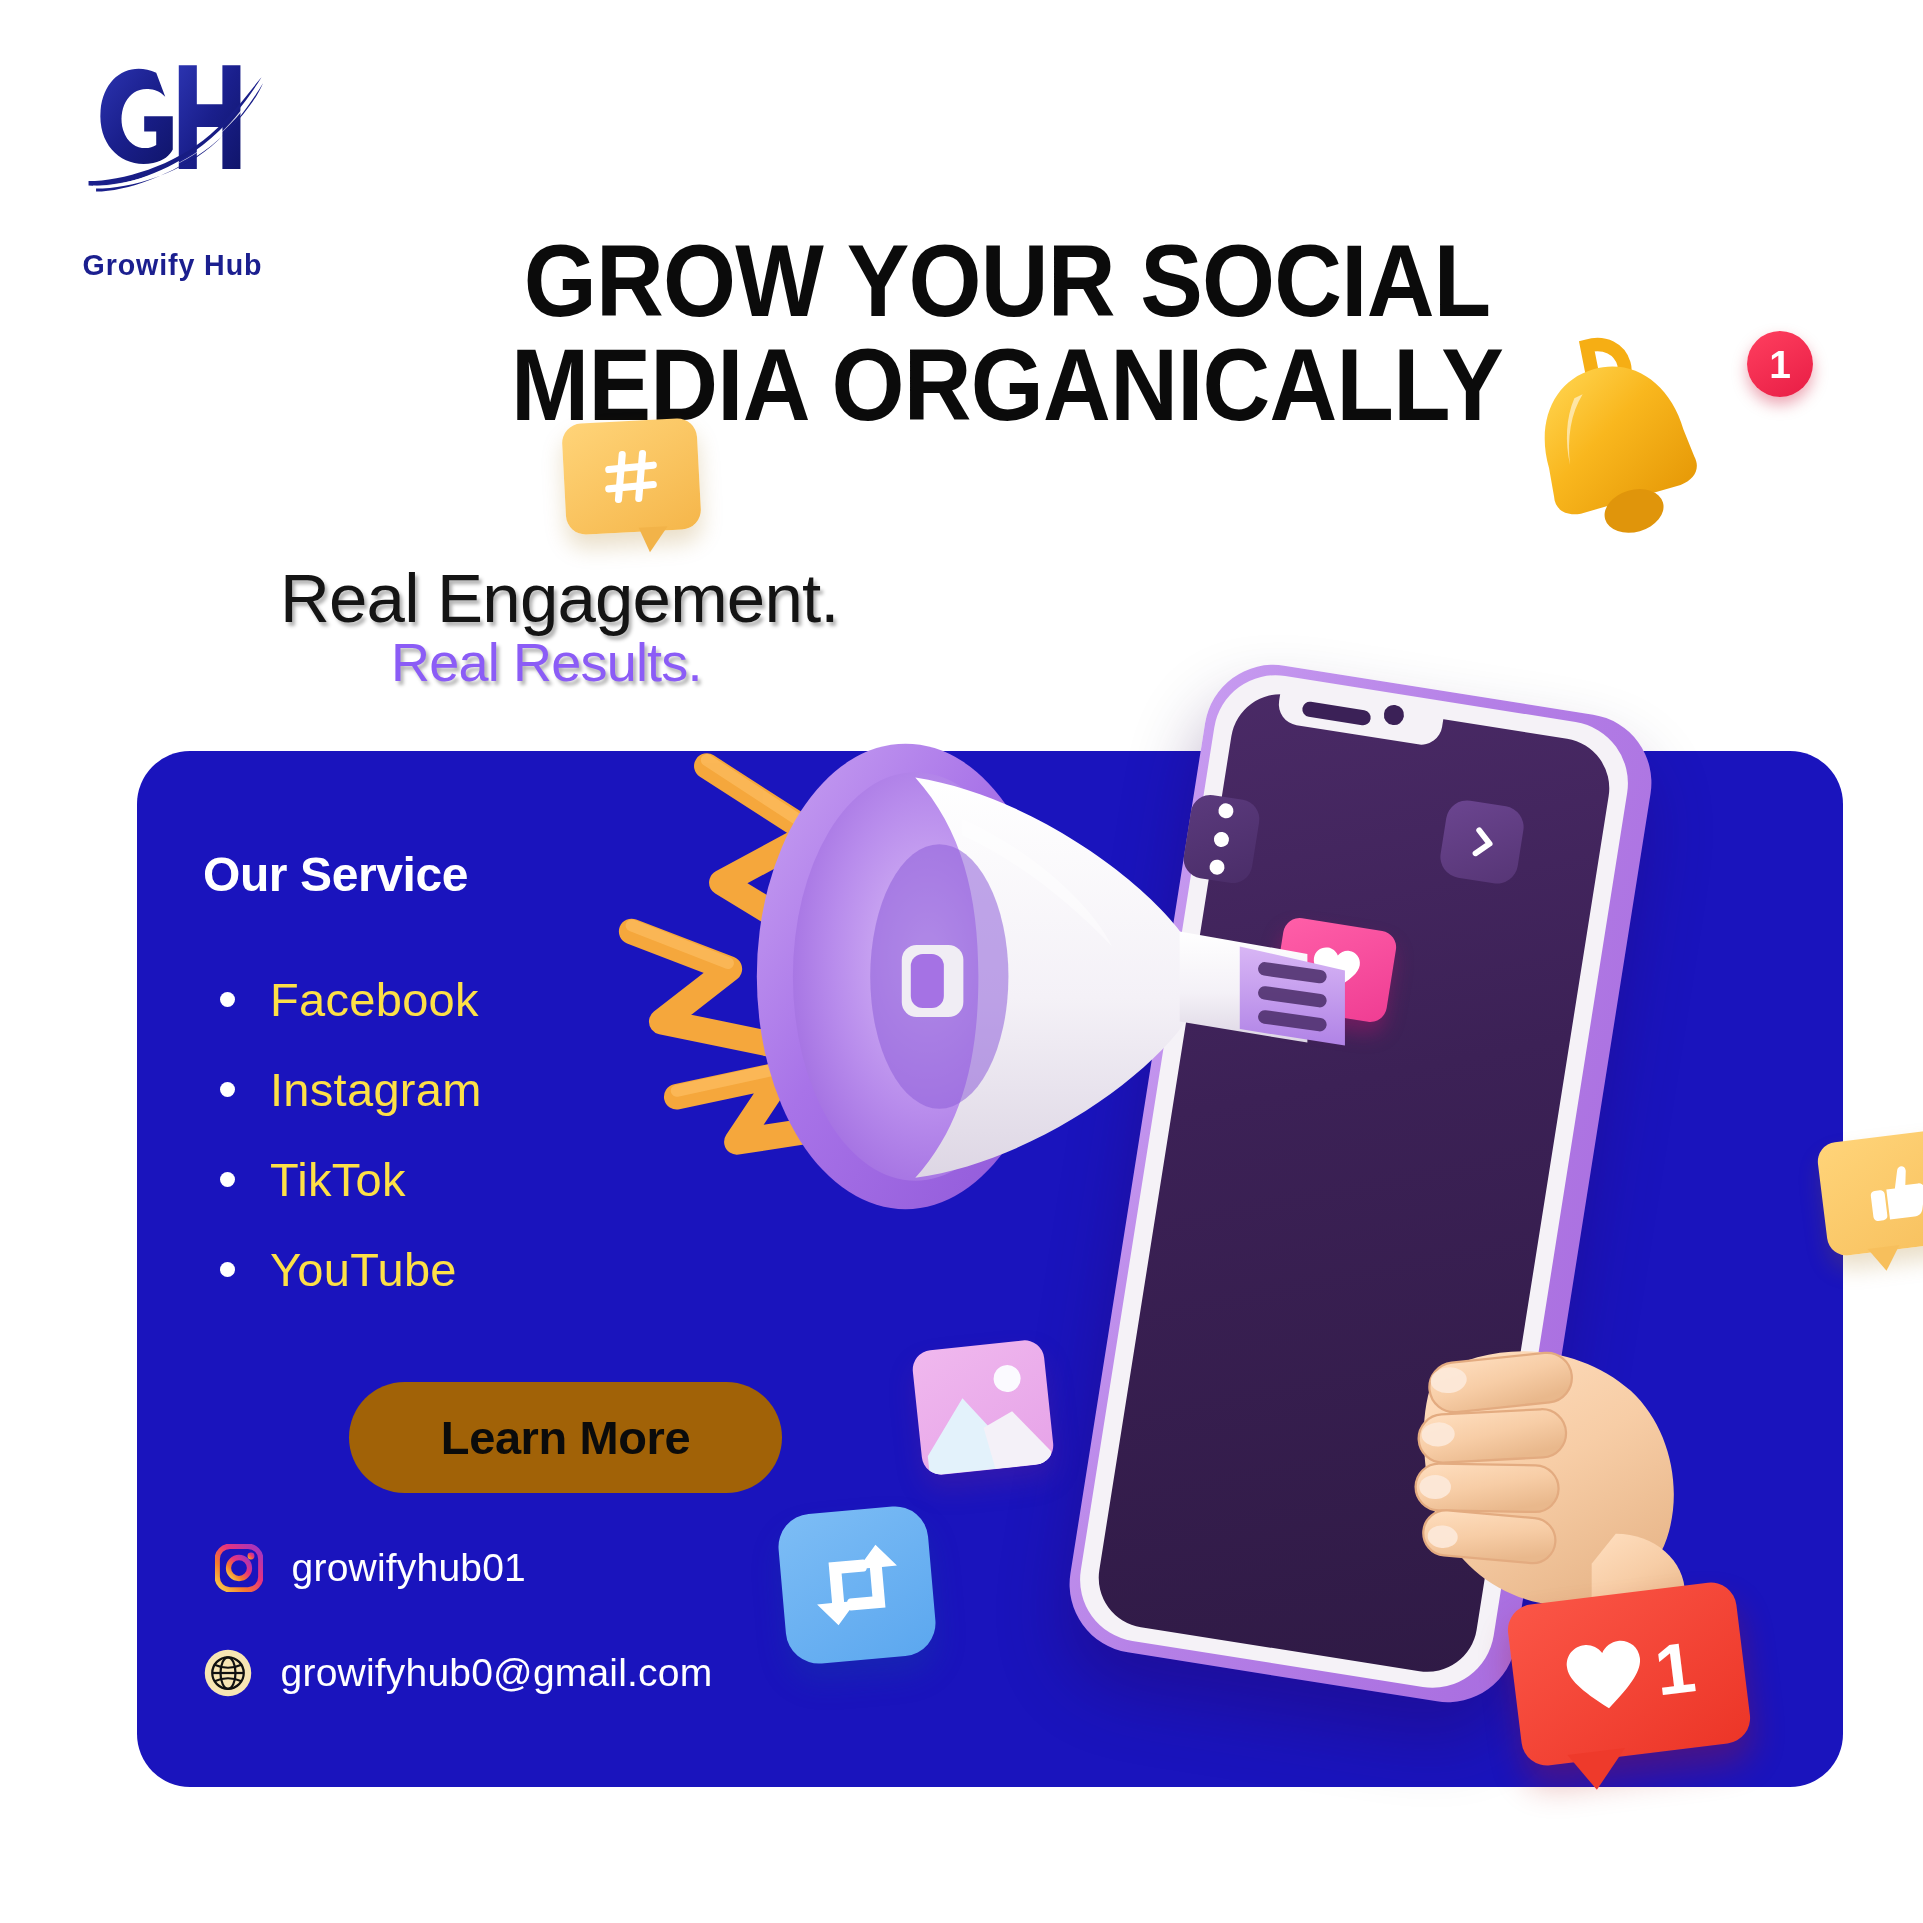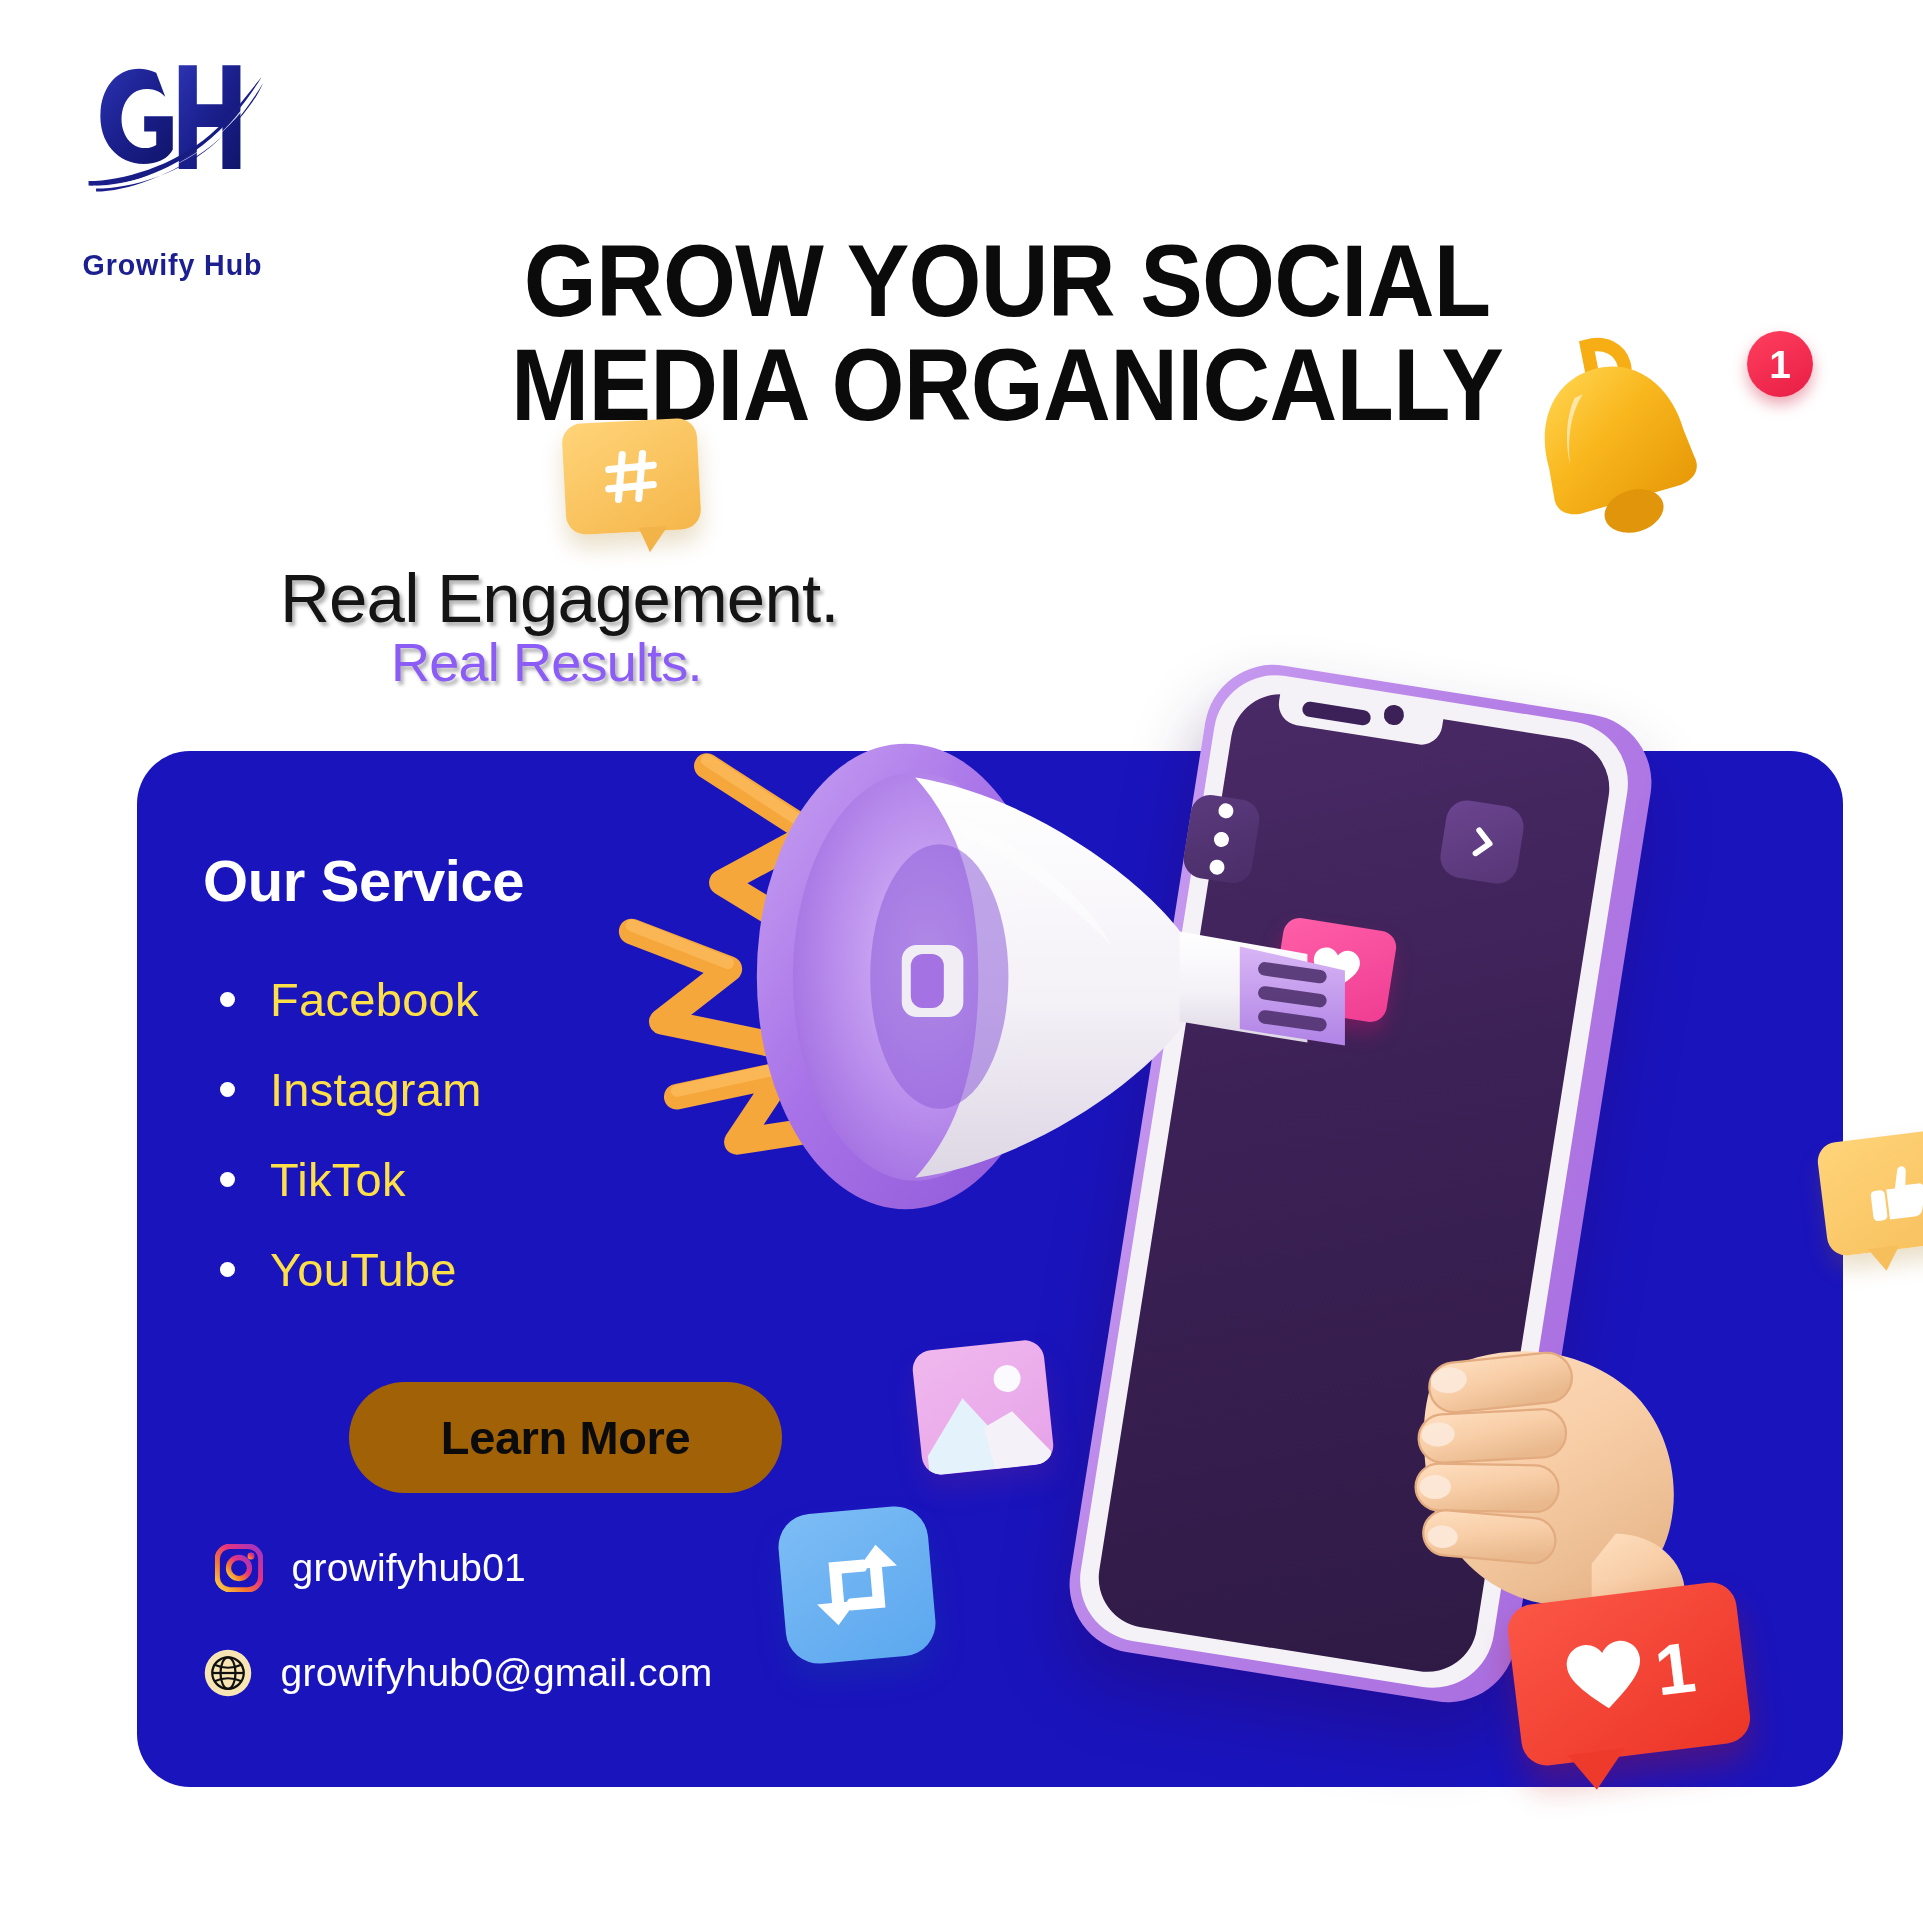--- a/index.html
+++ b/index.html
@@ -37,21 +37,21 @@
     margin-left:111px;
   }
 
   
   #blue-card {
     position:absolute; left:137px; top:751px; width:1706px; height:1036px;
     background:#1a14bd; border-radius:53px;
   }
   #our-service {
     position:absolute; left:66px; top:96px;
-    font-size:58px; font-weight:bold; color:#ffffff; letter-spacing:-0.4px;text-align:right;
+    font-size:48px; font-weight:bold; color:#ffffff; letter-spacing:-0.4px;text-align:right;
   }
   #service-list { position:absolute; left:83px; top:203px; list-style:none; }
   #service-list li {
     display:flex; align-items:center; height:90px;
     font-size:47px; color:#fde047; font-weight:400; letter-spacing:0.3px;
   }
   #service-list li .bullet {
     width:15px; height:15px; border-radius:50%; background:#ffffff;
     margin-right:35px; flex:none;
   }

